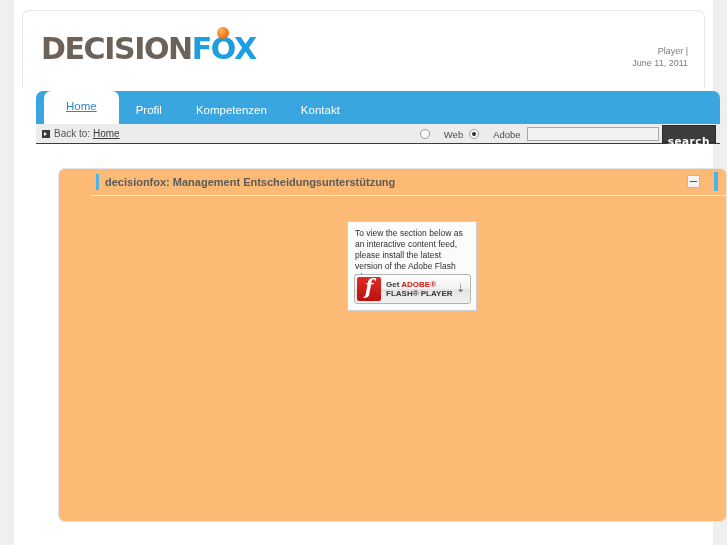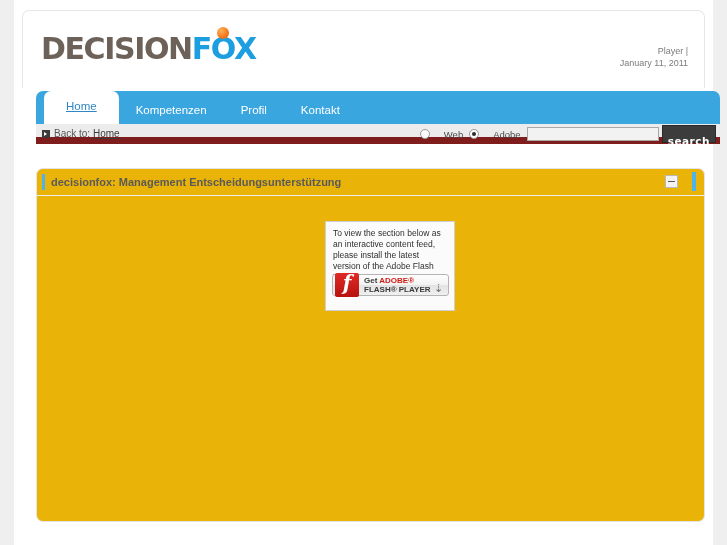--- a/index.html
+++ b/index.html
@@ -125,21 +125,21 @@
   }
 
   
   .util-bar {
     position: absolute;
     left: 22px;
     top: 124px;
     width: 684px;
     height: 20px;
     background: #ececec;
-    border-bottom: 7px solid #7f1d1d;
+    border-bottom: 1px solid #7f1d1d;
     box-sizing: border-box;
   }
   .backto {
     position: absolute;
     left: 6px;
     top: 0;
     height: 20px;
     line-height: 20px;
     font-size: 10px;
     color: #555;
@@ -235,28 +235,29 @@
     font-weight: bold;
     letter-spacing: 0.5px;
     line-height: 14px;
     cursor: pointer;
     box-sizing: border-box;
   }
 
   
   .content-panel {
     position: absolute;
-    left: 22px;
+    left: 44px;
     top: 168px;
     width: 669px;
     height: 354px;
-    background: #eab308;
+    background: #fdba74;
     border: 1px solid #e4e4e4;
     border-radius: 7px;
     box-sizing: border-box;
+    padding-left: 32px;
   }
   .panel-head {
     position: relative;
     height: 26px;
     border-bottom: 1px solid #ededed;
   }
   .panel-accent {
     position: absolute;
     left: 5px;
     top: 5px;
@@ -320,21 +321,21 @@
     font-size: 8.5px;
     line-height: 11px;
     color: #2e2e2e;
     font-family: "Liberation Sans", sans-serif;
   }
   .flash-btn {
     position: absolute;
     left: 6px;
     top: 52px;
     width: 117px;
-    height: 22px;
+    height: 30px;
     background: linear-gradient(to bottom, #fefefe 0%, #f2f2f2 48%, #e3e3e3 52%, #f0f0f0 100%);
     border: 1px solid #b4b4b4;
     border-radius: 3px;
     box-sizing: border-box;
     display: flex;
     align-items: center;
     cursor: pointer;
   }
   .flash-logo {
     width: 24px;
@@ -385,30 +386,30 @@
 <div class="page-shell">
 
   <div class="site-header">
 
     <div class="logo">
       <span class="logo-decision">DECISION</span><span class="logo-fox"><span>FOX</span><span class="logo-dot"></span></span>
     </div>
 
     <div class="header-meta">
       <div>Player |</div>
-      <div>January 11, 2011</div>
+      <div>June 11, 2011</div>
     </div>
 
   </div>
 
   <div class="nav-wrap">
     <ul class="nav-list">
       <li class="nav-item first active">Home</li>
+      <li class="nav-item">Profil</li>
       <li class="nav-item">Kompetenzen</li>
-      <li class="nav-item">Profil</li>
       <li class="nav-item">Kontakt</li>
     </ul>
   </div>
 
   <div class="util-bar">
 
     <div class="backto">
       <span class="backto-icon"></span><span>Back to:</span>
       <a class="backto-link" href="#">Home</a>
     </div>

